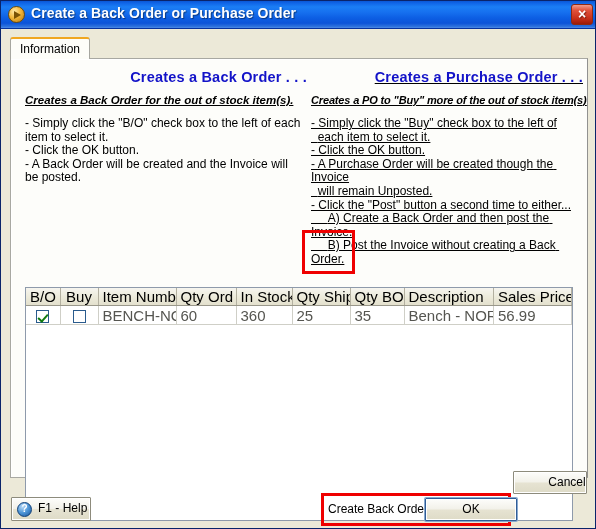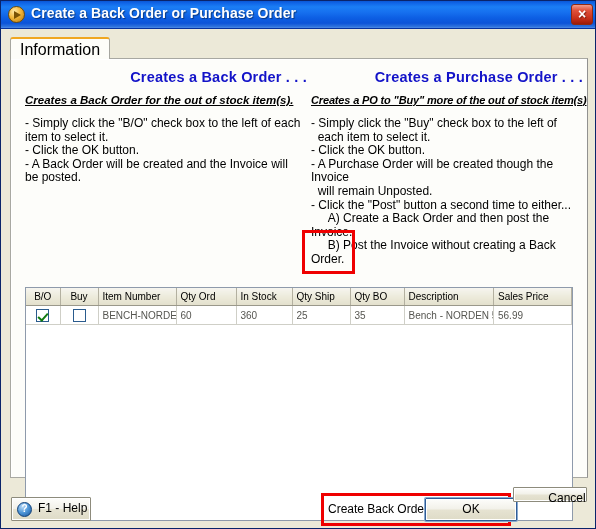--- a/index.html
+++ b/index.html
@@ -88,21 +88,21 @@
     position: absolute;
     left: 9px; top: 36px;
     width: 578px; height: 22px;
   }
   .tab {
     position: absolute;
     left: 0; top: 0;
     height: 22px;
     padding: 0 9px;
     line-height: 21px;
-    font-size: 16px;
+    font-size: 12px;
     color: #000;
     background: #fdfdf9;
     border: 1px solid #a6a6a0;
     border-bottom: none;
     border-top: 2px solid #f0a722;
     border-radius: 3px 3px 0 0;
     box-sizing: border-box;
     cursor: pointer;
     z-index: 3;
   }
@@ -120,21 +120,21 @@
   }
 
   
   .col {
     position: absolute;
     top: 10px;
     font-size: 12px;
     color: #000;
   }
   .col-left  { left: 14px;  width: 282px; }
-  .col-right { left: 300px; width: 272px; }
+  .col-right { left: 300px; width: 272px; text-decoration: underline; }
 
   .col-head {
     font-size: 14.5px;
     font-weight: bold;
     color: #1313c8;
     letter-spacing: .2px;
     margin: 0 0 9px 0;
     white-space: nowrap;
     text-align: right;
   }
@@ -162,21 +162,21 @@
     left: 14px; top: 228px;
     width: 548px; height: 234px;
     background: #ffffff;
     border: 1px solid #8e9aab;
     box-sizing: border-box;
   }
   table.grid {
     border-collapse: collapse;
     table-layout: fixed;
     width: 100%;
-    font-size: 10px;
+    font-size: 15px;
   }
   table.grid th {
     background: linear-gradient(to bottom, #f6f5ef 0%, #eceada 55%, #e3e0cd 100%);
     border-right: 1px solid #b3b0a0;
     border-bottom: 1px solid #9a988b;
     color: #000;
     font-weight: normal;
     height: 17px;
     padding: 0 4px;
     white-space: nowrap;
@@ -272,21 +272,21 @@
     line-height: 14px;
   }
   #lbl-create-bo {
     position: absolute;
     left: 327px; top: 501px;
     font-size: 12px;
     color: #000;
     white-space: nowrap;
   }
   #btn-ok { left: 424px; top: 497px; width: 92px; height: 23px; line-height: 21px; }
-  #btn-cancel { left: 512px; top: 486px; width: 74px; height: 15px; line-height: 21px; padding-left: 34px; }
+  #btn-cancel { left: 512px; top: 470px; width: 74px; height: 23px; line-height: 21px; padding-left: 34px; }
 </style>
 </head>
 <body>
 
 <div id="app">
 
   <div class="titlebar">
     <div class="title-icon"></div>
     <div class="title-text">Create a Back Order or Purchase Order</div>
     <div class="close-btn">

